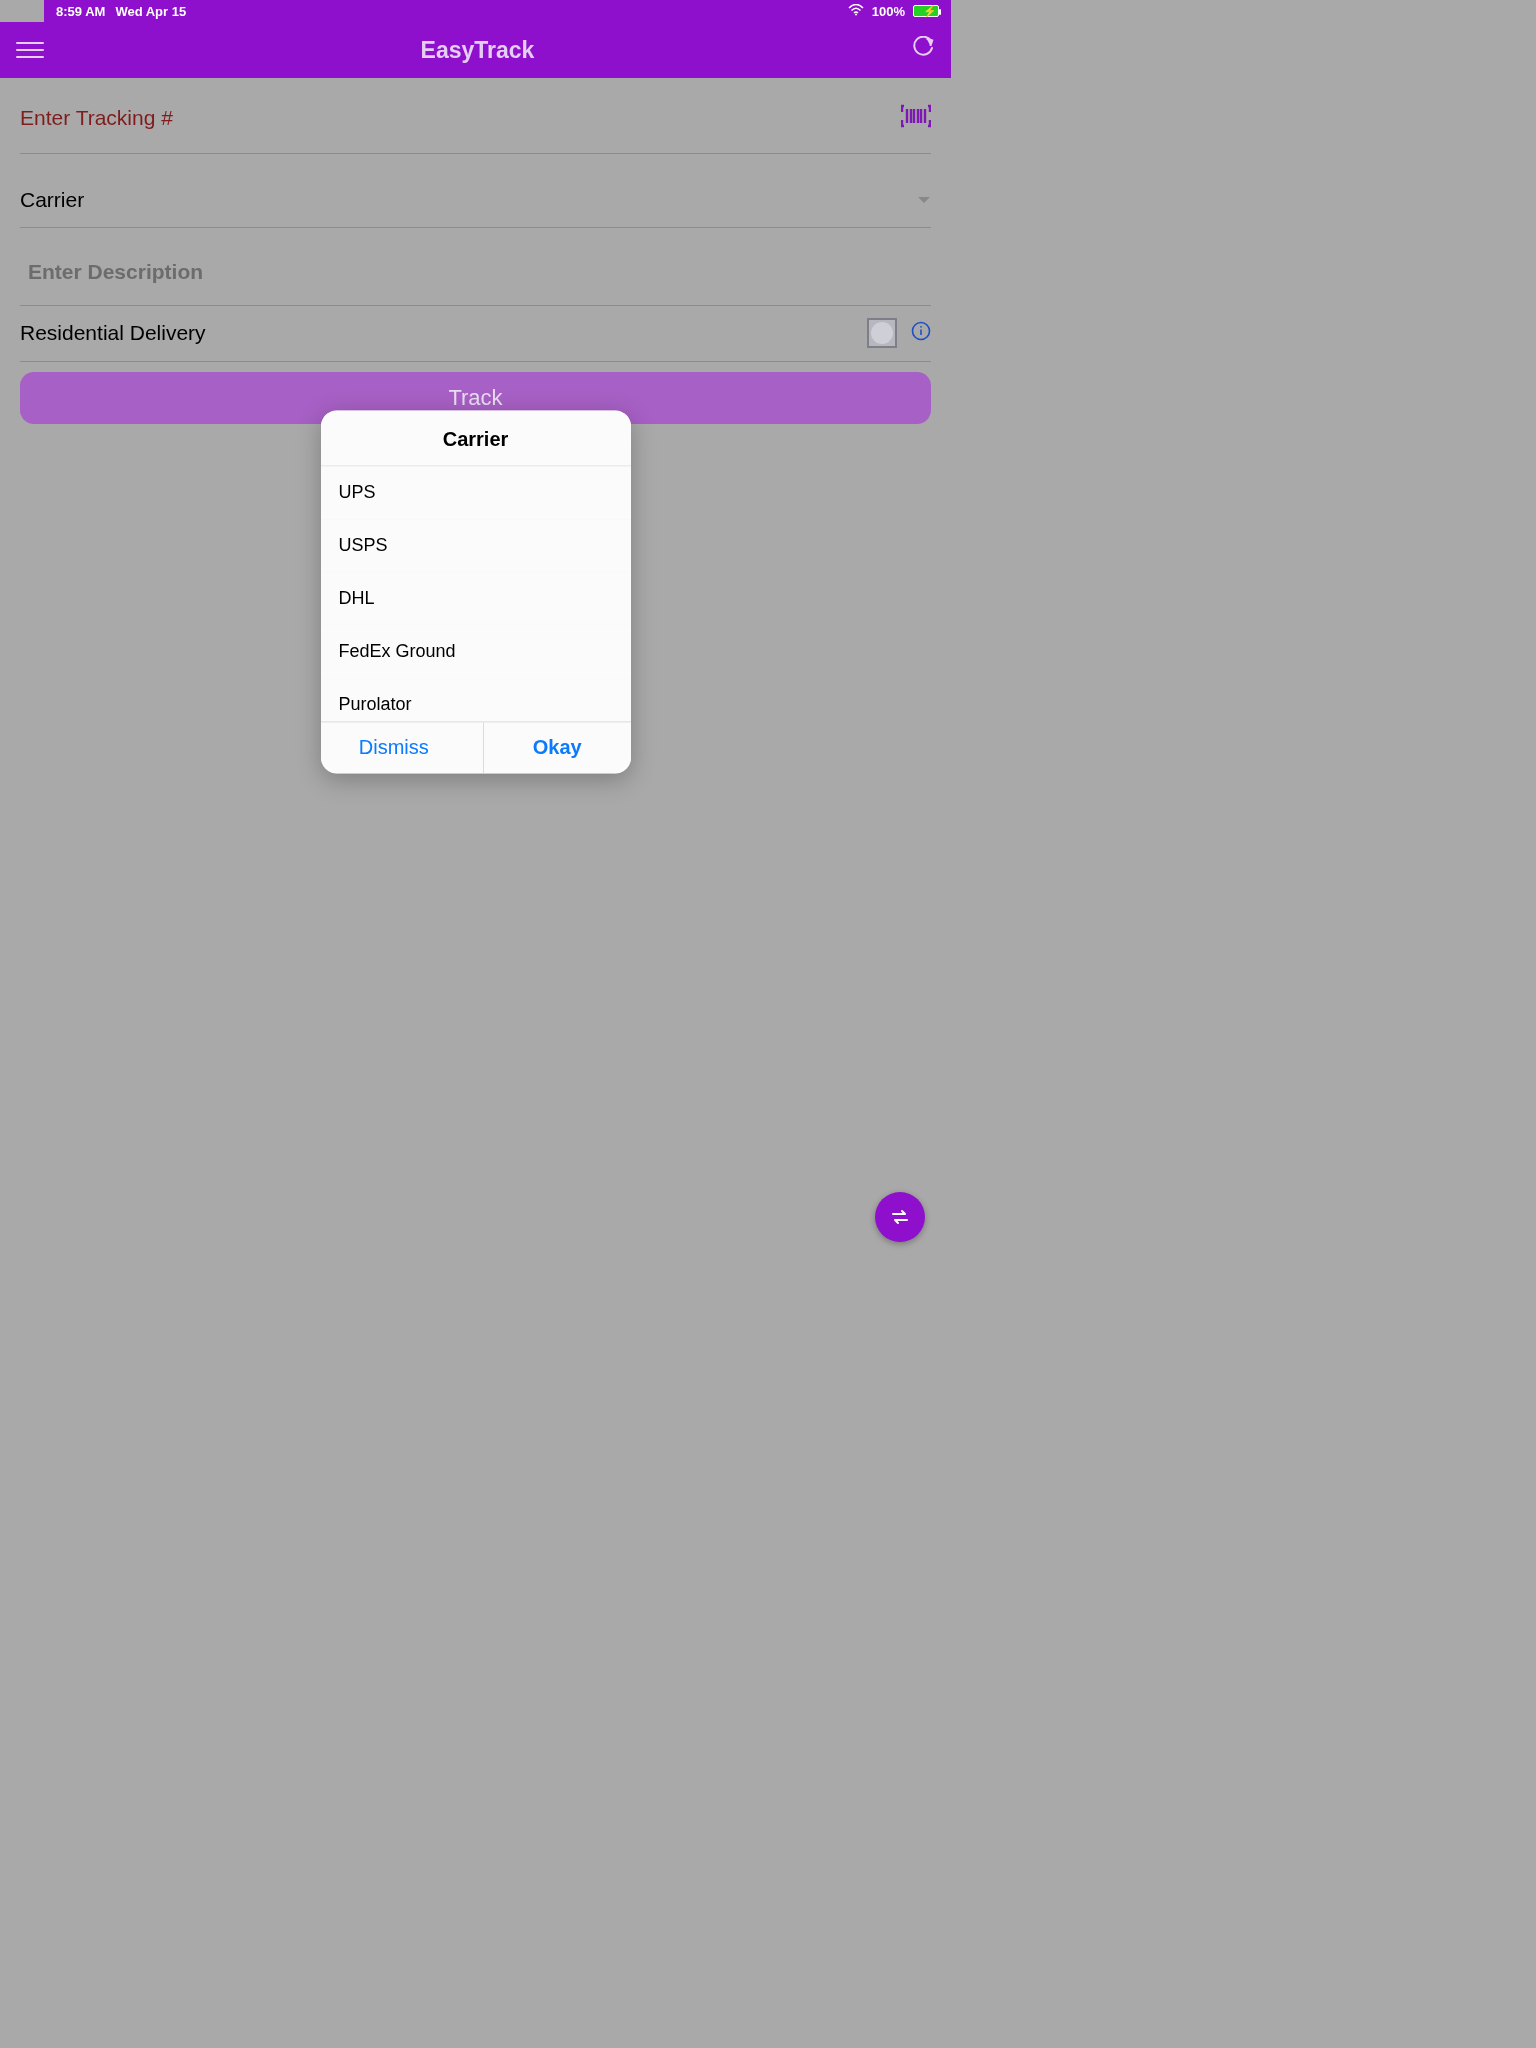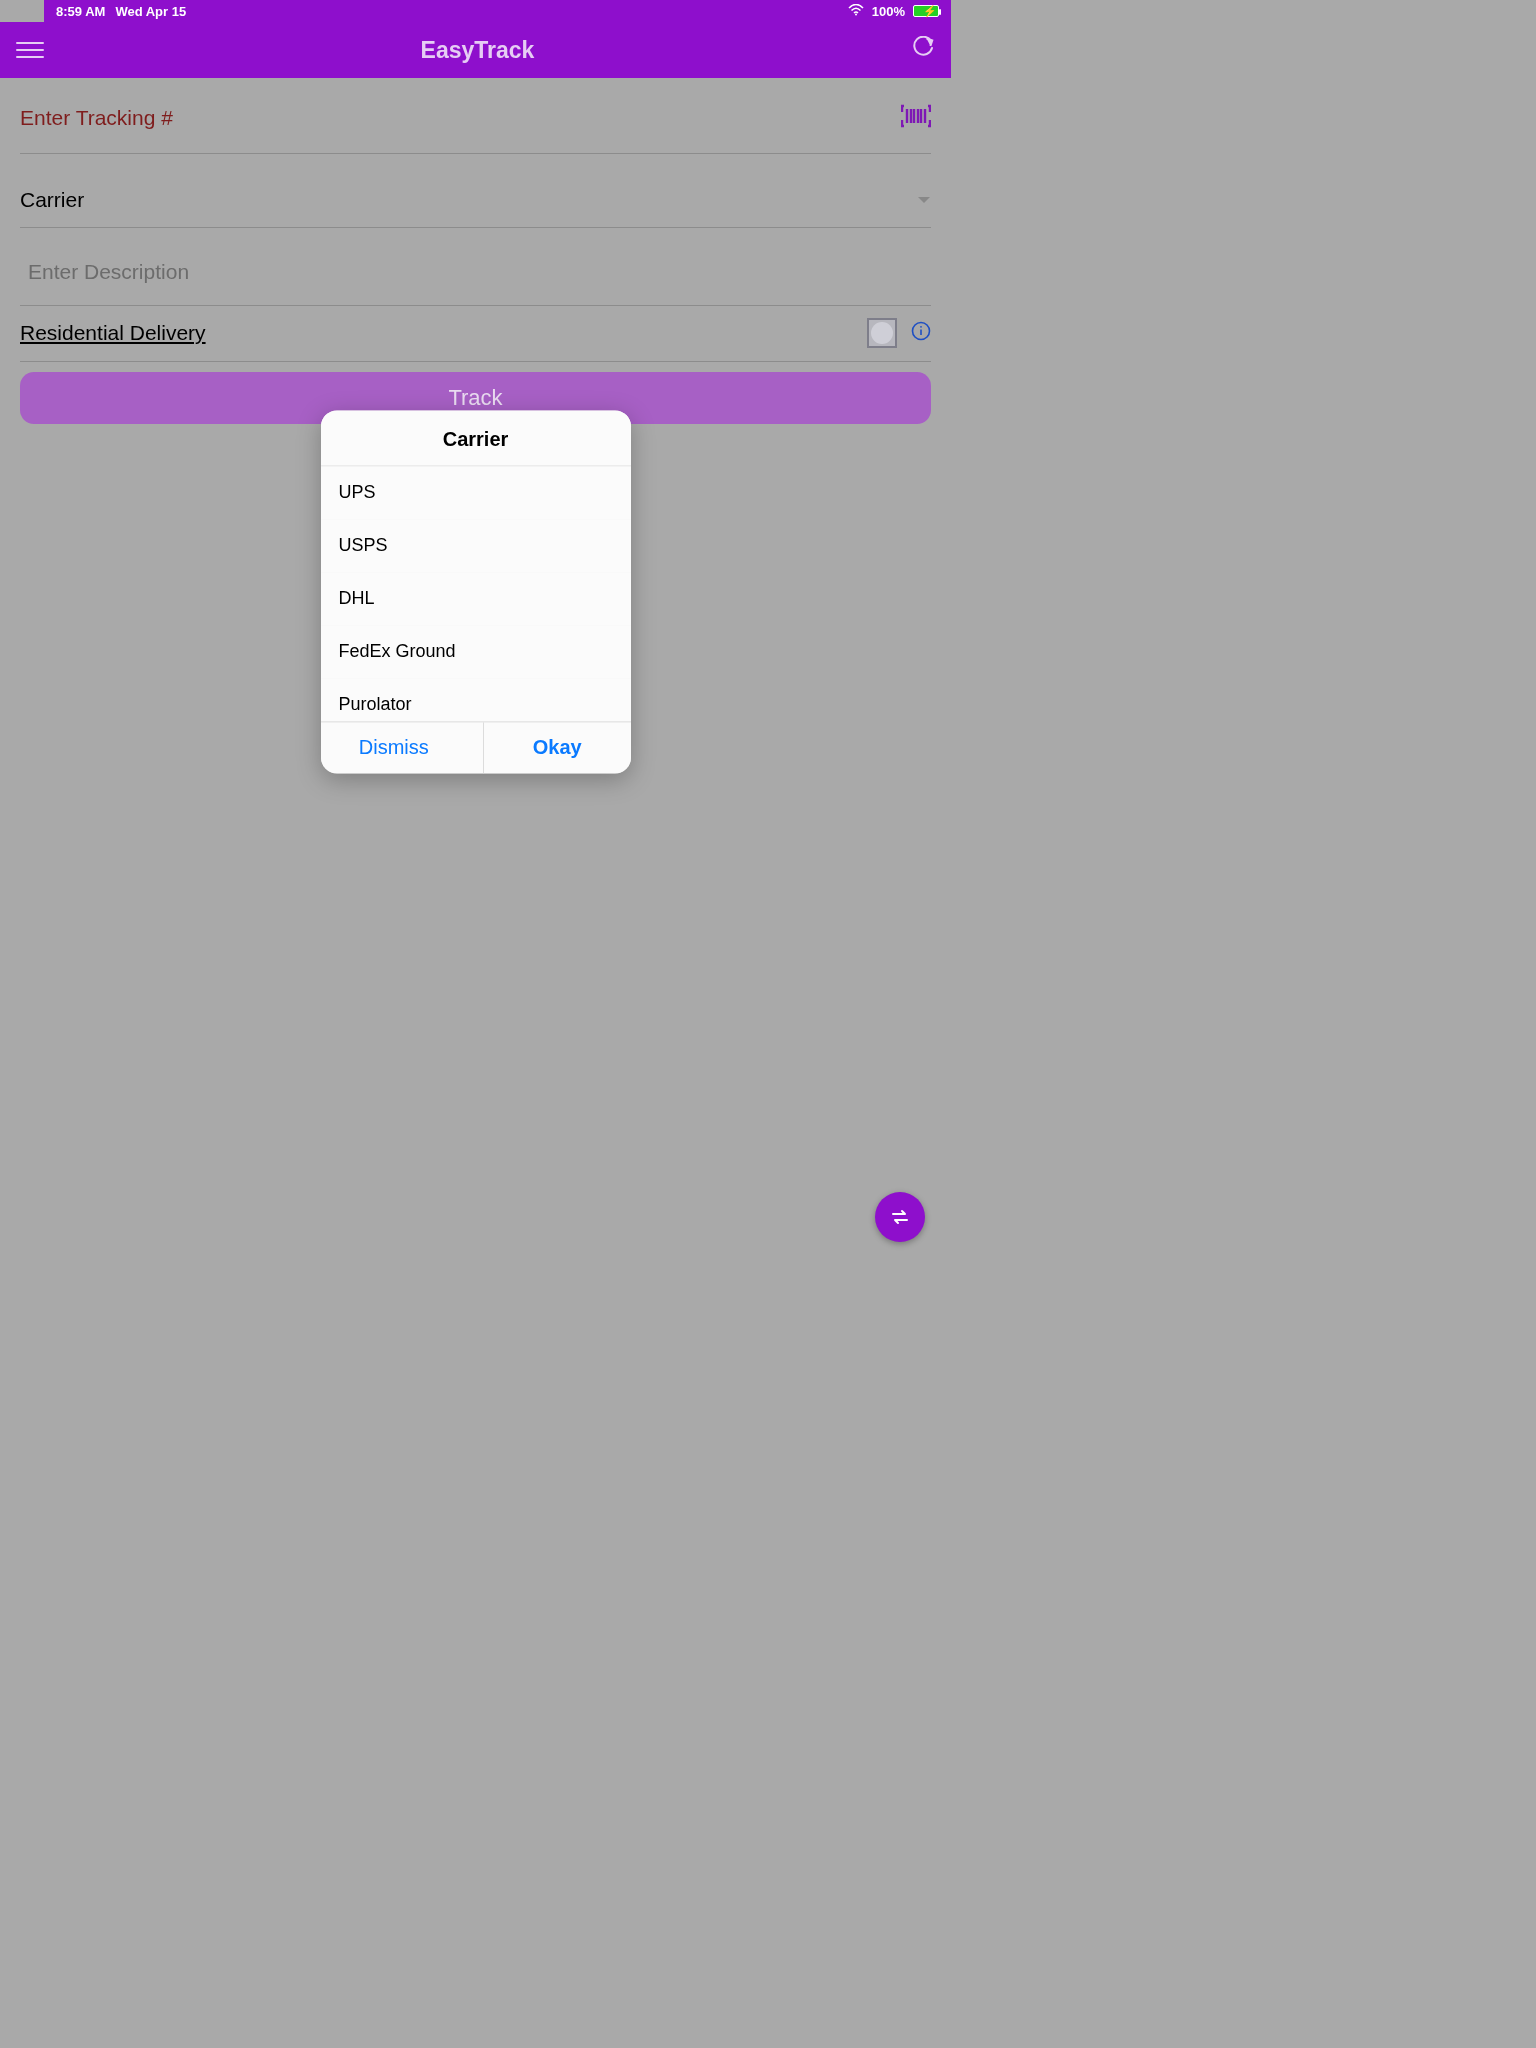--- a/index.html
+++ b/index.html
@@ -65,21 +65,21 @@
       font-size:21px;
       color:#000;
       outline:none;
       padding: 18px 0;
     }
     .placeholder { color:#7f1d1d; }
 
     .label-black { font-size:21px; color:#000; flex:1;}
     
     .desc-row { min-height: 90px; align-items:flex-start; padding-top:14px;}
-    .desc-input .placeholder{ padding-left:8px; font-size:21px; color:#6c6c6c;}
+    .desc-input .placeholder{ padding-left:8px; font-size:21px; color:#6c6c6c;font-weight:bold;}
 
     .barcode-icon { color:#7e18b5; }
     .dropdown-caret { color:#888; }
     .info-icon { color:#1e4fc3; margin-left:14px;}
 
     .checkbox {
       width:30px; height:30px;
       border:2px solid #7e7e8a;
       background:#b7b7be;
       display:flex; align-items:center; justify-content:center;
@@ -228,21 +228,21 @@
       <svg width="14" height="10" viewBox="0 0 14 10">
           <path d="M1 2 L7 8 L13 2" fill="#888"></path>
         </svg>
     </span>
   </div>
 
   <div class="row desc-row desc-input" style="min-height:78px;">
     <span class="placeholder">Enter Description</span>
   </div>
 
-  <div class="row" style="min-height:56px;text-decoration:underline;">
+  <div class="row" style="min-height:56px;">
     <span class="label-black">Residential Delivery</span>
     <span class="checkbox">
         <span class="knob"></span>
       </span>
     <span class="info-icon">
       <svg width="20" height="20" viewBox="0 0 20 20" fill="none" stroke="#1e4fc3" stroke-width="1.6">
           <circle cx="10" cy="10" r="8.5"></circle>
           <line x1="10" y1="8.5" x2="10" y2="14"></line>
           <circle cx="10" cy="5.8" r="0.9" fill="#1e4fc3" stroke="none"></circle>
         </svg>

